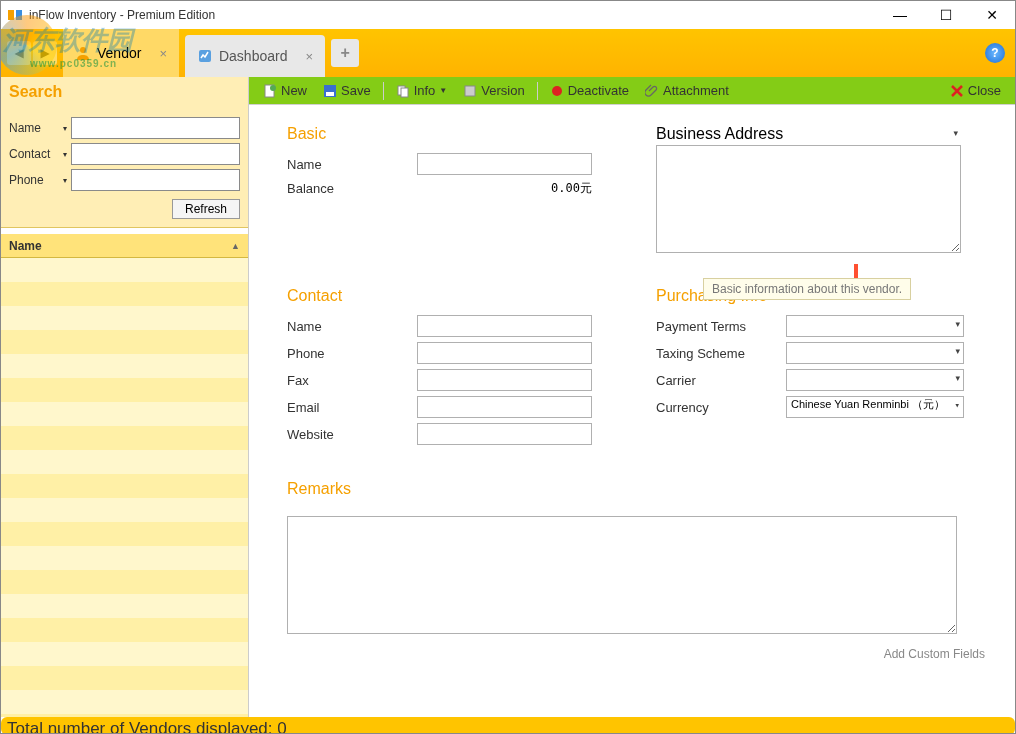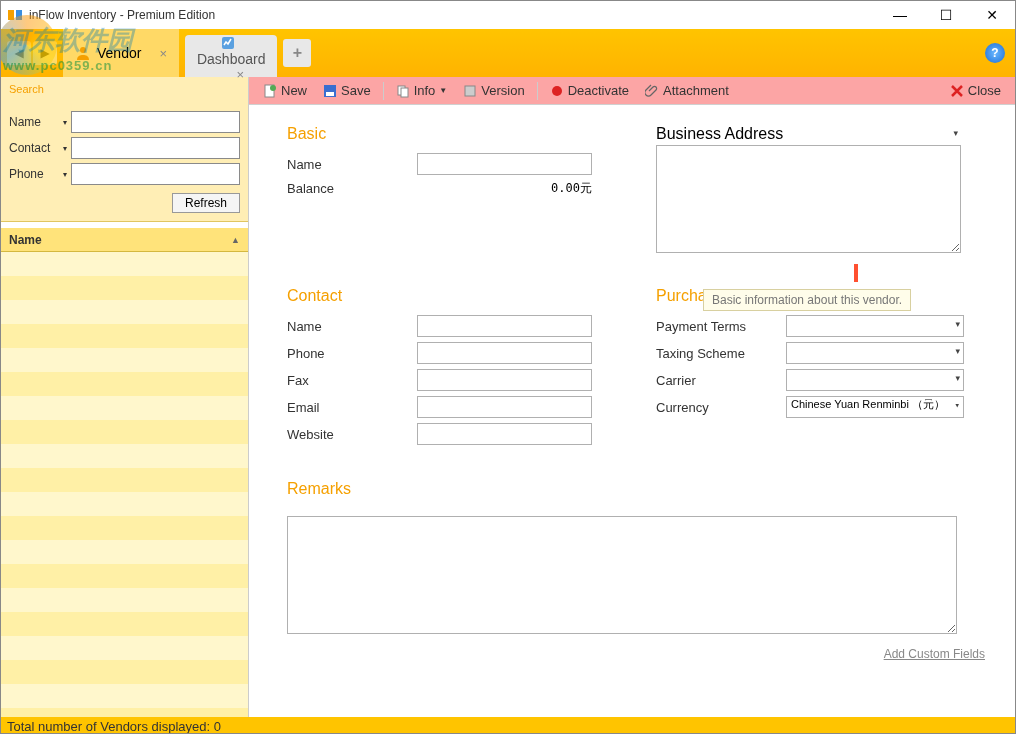--- a/index.html
+++ b/index.html
@@ -9,43 +9,43 @@
 .titlebar .app-icon { width: 16px; height: 16px; margin-right: 6px; display: inline-flex; }
 .titlebar .title { flex: 1; }
 .titlebar .win-ctrls { display: flex; }
 .titlebar .win-ctrls div { width: 46px; height: 28px; display: flex; align-items: center; justify-content: center; font-size: 14px; color: #000; }
 
 .topbar { height: 48px; background: linear-gradient(#ffc400,#ffb300); display: flex; align-items: stretch; position: relative; }
 .nav-arrows { display: flex; align-items: center; padding: 0 6px; gap: 2px; }
 .nav-btn { width: 24px; height: 24px; background: #ffdb66; border-radius: 3px; display: flex; align-items: center; justify-content: center; color: #8a6a00; font-size: 12px; }
 .tab { display: flex; align-items: center; padding: 0 12px; font-size: 14px; position: relative; }
 .tab.active { background: #ffd966; }
-.tab.inactive { background: #e8e8e8; color: #555; margin: 6px 0 0 6px; border-radius: 4px 4px 0 0; height: 42px; flex-direction: column; }
+.tab.inactive { background: #e8e8e8; color: #555; margin: 6px 0 0 6px; border-radius: 4px 4px 0 0; height: 42px; }
 .tab .tab-icon { width: 16px; height: 16px; margin-right: 6px; }
 .tab .close-x { margin-left: 18px; color: #888; font-size: 13px; }
 .add-tab { width: 28px; height: 28px; background: #e8e8e8; border-radius: 3px; margin: 10px 0 0 6px; display: flex; align-items: center; justify-content: center; color: #888; font-size: 16px; font-weight: bold; }
 .help-icon { position: absolute; right: 10px; top: 14px; width: 20px; height: 20px; border-radius: 50%; background: radial-gradient(#6bb8ff,#1a6dd6); color: #fff; font-weight: bold; display: flex; align-items: center; justify-content: center; font-size: 12px; }
 
 .main { display: flex; height: 640px; }
 .sidebar { width: 248px; background: #fff; border-right: 1px solid #ccc; display: flex; flex-direction: column; }
 .search-panel { background: #ffeeb5; padding: 6px 8px 8px; border-bottom: 1px solid #e0c560; }
-.search-title { color: #f5a000; font-weight: 400; font-size: 11px; margin-bottom: 16px; }
+.search-title { color: #f5a000; font-weight: 700; font-size: 16px; margin-bottom: 16px; }
 .search-row { display: flex; align-items: center; margin: 4px 0; font-size: 12px; }
 .search-row label { width: 54px; color: #333; }
 .search-row .dd { width: 8px; font-size: 8px; color: #333; cursor: pointer; }
 .search-row input { flex: 1; height: 22px; border: 1px solid #8a8a8a; padding: 0 3px; font-size: 12px; }
 .refresh-btn { float: right; margin-top: 4px; padding: 2px 12px; font-size: 12px; border: 1px solid #999; background: #f5f5f5; }
 
 .list-header { background: #ffe37a; height: 24px; display: flex; align-items: center; padding: 0 8px; font-size: 12px; border-bottom: 1px solid #d4b840; margin-top: 6px; }
 .list-header span:first-child { flex: 1; font-weight: 600; color: #333; }
 .list-header .sort-arrow { color: #666; font-size: 9px; }
 .list-body { flex: 1; background: repeating-linear-gradient(#fff7cc 0 24px, #fff0a6 24px 48px); }
 
 .content { flex: 1; background: #fff; display: flex; flex-direction: column; position: relative; }
-.toolbar { height: 28px; border-bottom: 1px solid #d0d0d0; display: flex; align-items: center; padding: 0 8px; font-size: 13px; gap: 4px; background: #fca5a5; }
+.toolbar { height: 28px; border-bottom: 1px solid #d0d0d0; display: flex; align-items: center; padding: 0 8px; font-size: 13px; gap: 4px; background: #84cc16; }
 .tb-item { display: flex; align-items: center; gap: 4px; padding: 0 6px; height: 24px; color: #333; cursor: pointer; }
 .tb-sep { width: 1px; height: 18px; background: #ccc; margin: 0 2px; }
 .tb-close { margin-left: auto; display: flex; align-items: center; color: #333; }
 .tb-close svg { width: 14px; height: 14px; }
 .icon-sm { width: 14px; height: 14px; display: inline-block; }
 
 .form-area { flex: 1; padding: 20px 30px 0 38px; overflow: auto; position: relative; }
 .section-title { color: #f5a000; font-size: 16px; font-weight: 500; margin-bottom: 10px; }
 .two-col { display: flex; gap: 40px; }
 .col { flex: 1; }
@@ -53,33 +53,33 @@
 .field-row label { width: 130px; color: #333; }
 .field-row input, .field-row select, .field-row .txt { height: 22px; border: 1px solid #b0b0b0; padding: 0 4px; font-size: 12px; }
 .field-row input { width: 175px; }
 .field-row select, .field-row .select-like { width: 178px; height: 22px; border: 1px solid #b0b0b0; font-size: 12px; padding: 0 14px 0 4px; position: relative; background: #fff; }
 .select-like:after { content: "▾"; position: absolute; right: 3px; top: 3px; font-size: 9px; color: #444; }
 .addr-select { width: 305px; position: relative; }
 .addr-box { width: 305px; height: 108px; border: 1px solid #b0b0b0; margin-top: 2px; }
 .remarks-box { width: 670px; height: 118px; border: 1px solid #b0b0b0; margin-top: 8px; }
 .balance-val { width: 175px; text-align: right; font-size: 12px; font-family: monospace; }
 
-.tooltip { position: absolute; left: 454px; top: 184px; background: #fffdea; border: 1px solid #d8d0a0; padding: 3px 8px; font-size: 12px; color: #777; z-index: 5; }
+.tooltip { position: absolute; left: 454px; top: 173px; background: #fffdea; border: 1px solid #d8d0a0; padding: 3px 8px; font-size: 12px; color: #777; z-index: 5; }
 .name-marker { position: absolute; left: 605px; top: 159px; width: 4px; height: 18px; background: #ff5030; }
 
-.custom-link { position: absolute; right: 30px; bottom: 56px; font-size: 12px; color: #888; text-decoration: underline; }
+.custom-link { position: absolute; right: 30px; bottom: 56px; font-size: 12px; color: #888; }
 
 .bottom-tabs { height: 30px; display: flex; align-items: stretch; border-top: 0; margin-left: 10px; }
 .btab { padding: 0 24px; display: flex; align-items: center; font-size: 13px; border: 1px solid #ccc; border-bottom: none; background: #e8e8e8; color: #333; }
 .btab.active { background: #fff; border-bottom: 1px solid #fff; }
 
-.statusbar { height: 18px; background: #ffc400; font-size: 13px; color: #333; padding: 2px 6px; }
+.statusbar { height: 18px; background: #ffc400; font-size: 17px; color: #333; padding: 2px 6px; border-radius: 6px; }
 
 .watermark { position: absolute; left: 2px; top: 22px; font-size: 26px; font-weight: bold; color: rgba(0,120,180,0.35); z-index: 30; font-style: italic; pointer-events: none; white-space: nowrap; }
-.watermark small { display:block; font-size: 13px; color: rgba(0,140,60,0.5); font-style: normal; letter-spacing: 1px; }
+.watermark small { display:block; font-size: 10px; color: rgba(0,140,60,0.5); font-style: normal; letter-spacing: 1px; margin-left: 27px; }
 .wm-logo { position: absolute; left: -4px; top: 14px; width: 60px; height: 60px; border-radius: 50%; background: conic-gradient(#ff9500,#ffd400,#30a0ff,#ff9500); opacity: 0.5; z-index: 29; pointer-events:none; }
 </style>
 </head>
 <body>
 
 <div class="wm-logo"></div>
 <div class="watermark">
   <span>河东软件园</span>
   <small>www.pc0359.cn</small>
 </div>

